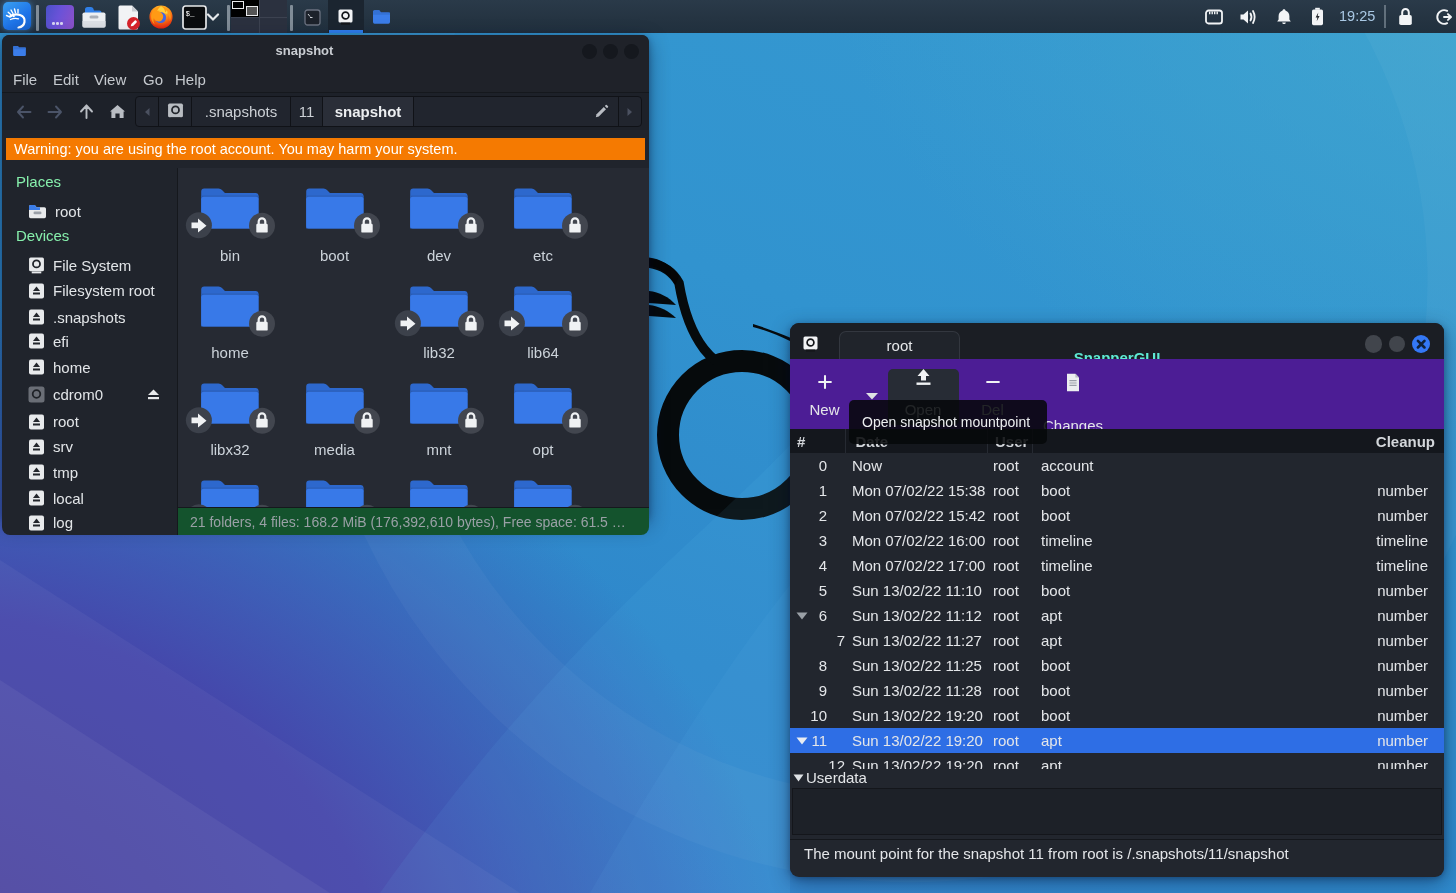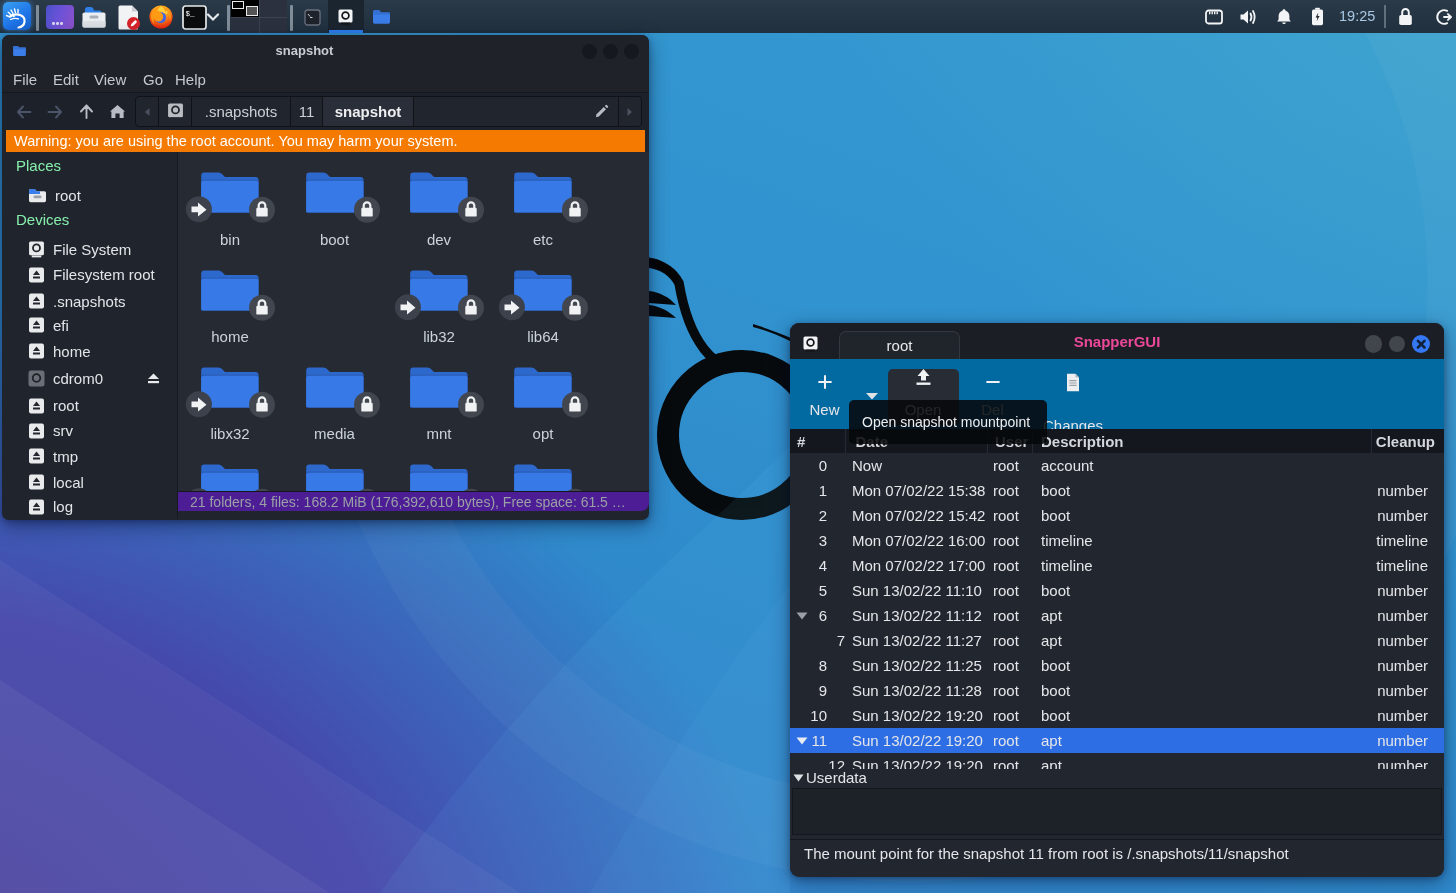--- a/index.html
+++ b/index.html
@@ -19,40 +19,40 @@
 .launch { display:flex; align-items:center; justify-content:center; }
 
 .win { position:absolute; border-radius:7px; box-shadow:0 6px 20px rgba(0,10,40,.42), 0 2px 6px rgba(0,10,40,.3); }
 
 #fm { left:2px; top:35px; width:647px; height:485px; background:#20242c; }
 #fm .titlebar { position:relative; height:31px; background:#1f2229; border-radius:8px 8px 0 0; }
 #fm .menubar { height:27px; background:#1f2229; display:flex; align-items:center; padding-left:11px;
   border-bottom:1px solid #15181d; color:#c5c9ce; font-size:15px; }
 #fm .menubar span { margin-right:0; }
 #fm .toolbar { height:37px; background:#1d2129; display:flex; align-items:center; }
-#fm .warn { height:22px; background:#f57a01; color:#ffffff; font-size:14.5px; display:flex; align-items:center; padding-left:8px; margin:0 4px; }
+#fm .warn { height:22px; background:#f57a01; color:#ffffff; font-size:14.5px; display:flex; align-items:center; padding-left:8px; margin:8px 4px; }
 #fm .body { display:flex; height:367px; }
 #fm .sidebar { width:176px; background:#20242c; border-right:1px solid #15181d; position:relative; color:#dfe2e5; font-size:15px; border-radius:0 0 0 8px; overflow:hidden; }
 #fm .rightcol { flex:1; display:flex; flex-direction:column; }
 #fm .files { position:relative; height:339px; background:#262a33; overflow:hidden; }
-#fm .statusbar { height:20px; background:#4c1d95; border-top:1px solid #15181d; border-radius:0 0 8px 0;
+#fm .statusbar { height:28px; background:#14532d; border-top:1px solid #15181d; border-radius:0 0 8px 0;
   color:#9aa0a6; font-size:14px; display:flex; align-items:center; padding-left:12px; }
 .side-hdr { position:absolute; left:14px; font-weight:normal; color:#86efac; }
 .side-item { position:absolute; left:26px; display:flex; align-items:center; }
 .side-item .lbl { margin-left:8px; color:#e2e5e8; }
 .ficon { position:absolute; width:104px; text-align:center; color:#ccd3da; font-size:15px; }
 
 #snap { left:790px; top:323px; width:654px; height:553px; background:#22262e; border-radius:9px; font-size:15px; color:#e4e6e9; }
 #snap .titlebar { position:relative; height:36px; background:#1b1e24; border-radius:9px 9px 0 0; }
 #snap .tab { position:absolute; left:49px; top:8px; width:121px; height:28px; background:#20242b;
   border:1px solid #33373f; border-bottom:none; border-radius:7px 7px 0 0;
   display:flex; align-items:center; justify-content:center; color:#e6e8ea; }
-#snap .wtitle { position:absolute; left:0; right:0; top:0; height:36px; display:flex; align-items:center; justify-content:center;
-  font-weight:bold; color:#ec4899;text-align:center; }
-#snap .toolbar { position:relative; height:70px; background:#0369a1; }
+#snap .wtitle { position:absolute; left:0; right:0; top:16px; height:36px; display:flex; align-items:center; justify-content:center;
+  font-weight:bold; color:#5eead4;text-align:center; }
+#snap .toolbar { position:relative; height:70px; background:#4c1d95; }
 .tbtn { position:absolute; text-align:center; color:#e4e6e9; }
 #snap .thead { position:relative; height:24px; background:#14171d; display:flex; font-weight:bold; color:#d3d6da; }
 #snap .thead div { display:flex; align-items:center; border-right:1px solid #262a32; }
 #snap .rows { position:relative; height:316px; overflow:hidden; background:#22262e; }
 .trow { position:absolute; left:0; width:654px; height:25px; }
 .trow div { position:absolute; top:0; height:25px; display:flex; align-items:center; }
 .c-num { left:0; width:37px; justify-content:flex-end; }
 .c-date { left:62px; }
 .c-user { left:203px; }
 .c-desc { left:251px; }
@@ -559,21 +559,20 @@
           <path d="M10.4 0.8 L10.4 4.4 L14 4.4 Z" fill="#b9bdc3"></path>
           <path d="M4.4 7.6 L11.6 7.6 M4.4 10 L11.6 10 M4.4 12.4 L11.6 12.4" stroke="#9aa0a8" stroke-width="1.1"></path>
         </svg>
         <div style="margin-top:22px">Changes</div>
       </div>
     </div>
     <div class="thead">
       <div style="width:55.5px;padding-left:7px">#</div>
       <div style="width:142.5px;padding-left:10px">Date</div>
       <div style="width:45px;padding-left:7px">User</div>
-      <div style="width:339px;padding-left:8px">Description</div>
       <div style="flex:1;justify-content:flex-end;padding-right:9px;border-right:none">Cleanup</div>
     </div>
     <div class="rows">
       <div class="trow" style="top:0">
           <div class="c-num">0</div>
           <div class="c-date">Now</div>
           <div class="c-user">root</div>
           <div class="c-desc">account</div>
         </div>
       <div class="trow" style="top:25px">

